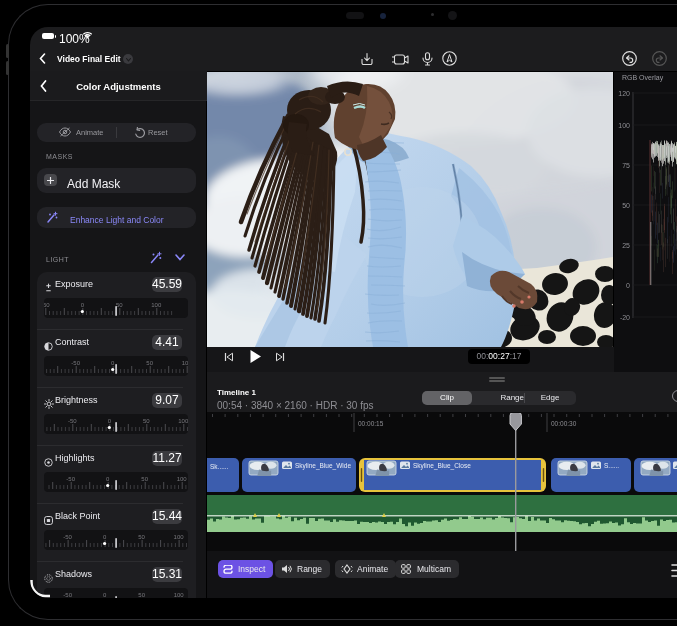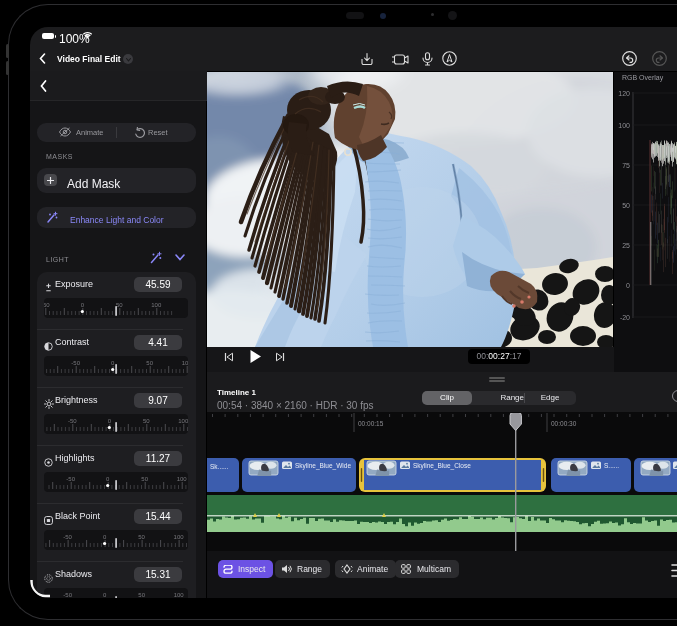--- a/index.html
+++ b/index.html
@@ -14,21 +14,21 @@
 #panelheader { left:0; top:44px; width:177px; height:30px; background:#1b1b1d; border-bottom:1px solid #262628; }
 #panel { left:0; top:74px; width:176px; height:497px; background:#151517; }
 .card { position:absolute; left:7px; width:159px; background:#232327; border-radius:9px; }
 .graytxt { color:#98989d; }
 .sectionlabel { position:absolute; color:#8e8e93; font-size:7px; letter-spacing:0.5px; }
 
 #slidercard { position:absolute; left:7px; top:245px; width:159px; height:326px; background:#1e1e21; border-radius:10px 10px 0 0; }
 .srow { position:absolute; left:0; width:159px; height:58px; }
 .srow .lbl { position:absolute; left:18px; top:7px; color:#ececf0; font-size:9px; }
 .srow .icn { position:absolute; left:7px; top:7px; width:10px; height:10px; }
-.srow .val { position:absolute; right:14px; top:5px; width:48px; height:15px; background:#3b3b3f; border-radius:5px; color:#fff; font-size:10px; text-align:center; line-height:15px; }
+.srow .val { position:absolute; right:14px; top:5px; width:30px; height:15px; background:#3b3b3f; border-radius:5px; color:#fff; font-size:12px; text-align:center; line-height:15px; }
 .ruler { position:absolute; left:7px; top:26px; width:144px; height:20px; background:#121214; border-radius:4px; overflow:hidden; }
 .sdiv { position:absolute; left:7px; width:146px; height:1px; background:#2c2c2f; }
 
 #preview { left:177px; top:45px; width:406px; height:275px; background:#000; }
 #controlsbar { left:177px; top:320px; width:470px; height:25px; background:#161618; }
 #scope { left:584px; top:45px; width:63px; height:300px; background:#101012; }
 
 #tlheader { left:177px; top:345px; width:470px; height:40px; background:#1b1b1d; }
 #tlbody { left:177px; top:385px; width:470px; height:146px; background:#0a0a0b; }
 #btnrow { left:177px; top:524px; width:470px; height:47px; background:#121214; }
@@ -91,20 +91,21 @@
       </svg>
     <svg class="abs" style="left:622px;top:24px" width="15" height="15" viewBox="0 0 15 15">
         <circle cx="7.5" cy="7.5" r="6.8" fill="none" stroke="#555" stroke-width="1.2"></circle>
         <path d="M10.5 7 L8 4.8 M10.5 7 L8 9 M10.5 7 h-4 a2.2 2.2 0 0 0 0 4.4 h0.5" fill="none" stroke="#555" stroke-width="1.2" stroke-linecap="round"></path>
       </svg>
 
     <div id="panelheader" class="abs"></div>
     <svg class="abs" style="left:10px;top:53px" width="7" height="12" viewBox="0 0 7 12">
         <path d="M5.5 1 L1.5 6 L5.5 11" fill="none" stroke="#fff" stroke-width="1.7" stroke-linecap="round"></path>
       </svg>
+    <div class="abs" style="left:0px;top:54px;width:177px;text-align:center;color:#fff;font-size:9.5px;font-weight:bold;">Color Adjustments</div>
 
     <div id="panel" class="abs"></div>
 
     <div class="card" style="top:96px;height:19px;"></div>
     <div class="abs" style="left:86px;top:100px;width:1px;height:11px;background:#3a3a3e"></div>
     <svg class="abs" style="left:28px;top:100px" width="14" height="10" viewBox="0 0 14 10">
         <path d="M1.5 5 C3 2.2 5 1 7 1 s4 1.2 5.5 4 C11 7.8 9 9 7 9 S3 7.8 1.5 5 Z" fill="none" stroke="#98989d" stroke-width="1"></path>
         <circle cx="7" cy="5" r="1.8" fill="none" stroke="#98989d" stroke-width="1"></circle>
         <path d="M2.5 9 L11.5 1" stroke="#98989d" stroke-width="1"></path>
       </svg>

